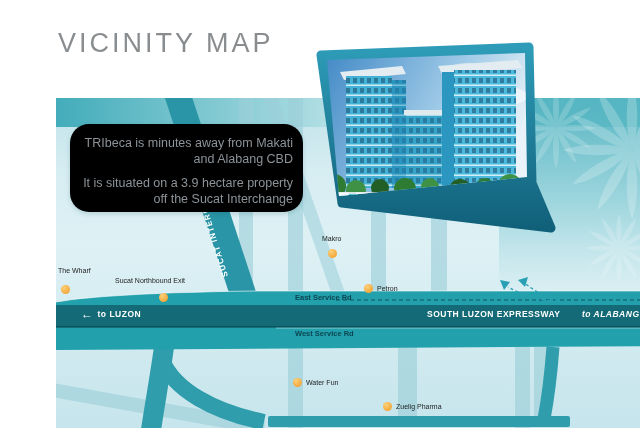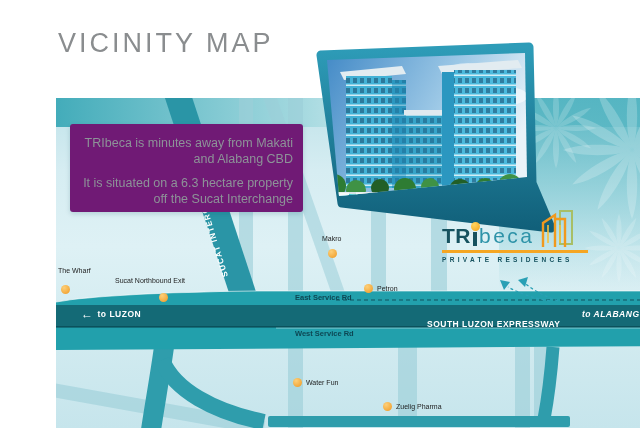--- a/index.html
+++ b/index.html
@@ -37,21 +37,21 @@
   .poi{position:absolute;}
   .poi-dot{
     position:absolute;left:0;top:0;width:9px;height:9px;border-radius:50%;
     background:radial-gradient(circle at 35% 30%,#fdcf78,#f3a93c 70%,#eb9c2e);
   }
   .poi-label{position:absolute;font-size:7px;color:#1c1c1c;white-space:nowrap;}
 
   
   .infobox{
     position:absolute;left:30px;top:124px;width:233px;height:88px;
-    background:#701a75;border-radius:3px;
+    background:#000000;border-radius:19px;
     box-shadow:0 2px 5px rgba(10,80,90,0.18);
     box-sizing:border-box;padding:11px 10px 0 10px;
   }
   .infobox p{
     margin:0 0 8px 0;text-align:right;
     font-size:12.5px;line-height:1.28;color:#8d9398;
   }
 
   
   .logo{position:absolute;left:402px;top:217px;width:150px;}
@@ -141,21 +141,21 @@
       <text transform="translate(172,178) rotate(-107)" font-size="8" font-weight="bold" fill="#ffffff" letter-spacing="1.2" font-family="Liberation Sans, sans-serif">SUCAT INTERCHANGE</text>
     </svg>
 
     <div class="mlabel road-side" style="left:220px;top:195px;">East Service Rd</div>
     <div class="mlabel road-side" style="left:220px;top:231px;">West Service Rd</div>
 
     <div class="mlabel road-white" style="left:6px;top:211px;">
       <span class="arrow-glyph">←</span>
       <span>to LUZON</span>
     </div>
-    <div class="mlabel road-white" style="left:352px;top:221px;text-align:center;">SOUTH LUZON EXPRESSWAY</div>
+    <div class="mlabel road-white" style="left:352px;top:211px;text-align:center;">SOUTH LUZON EXPRESSWAY</div>
     <div class="mlabel road-white" style="right:8px;top:211px;font-style:italic;">
       <span>to ALABANG</span>
       <span class="arrow-glyph">→</span>
     </div>
 
     <div class="poi" style="left:5px;top:187px;">
       <span class="poi-dot"></span>
       <span class="poi-label" style="left:-3px;top:-18px;">The Wharf</span>
     </div>
     <div class="poi" style="left:103px;top:195px;">
@@ -241,35 +241,17 @@
         <rect x="26" y="156.5" width="13" height="3.5"></rect>
         <rect x="46" y="156.5" width="13" height="3.5"></rect>
         <rect x="66" y="156.5" width="13" height="3.5"></rect>
         <rect x="86" y="156.5" width="13" height="3.5"></rect>
       </g>
     </g>
   </svg>
 
   <div class="infobox">
     <p>TRIbeca is minutes away from Makati and Alabang CBD</p>
-    <p>It is situated on a 6.3 hectare property off the Sucat Interchange</p>
+    <p>It is situated on a 3.9 hectare property off the Sucat Interchange</p>
   </div>
 
-  <div class="logo">
-    <div class="logo-row">
-      <span class="lg-tr">TR</span>
-      <span class="lg-i">
-        <span class="lg-dot"></span>
-      </span>
-      <span class="lg-beca">beca</span>
-      <svg class="logo-building" width="36" height="40" viewBox="0 0 36 40">
-        <rect x="21" y="2" width="12" height="33" fill="none" stroke="#a8bf66" stroke-width="2"></rect>
-        <path d="M4,38 L4,14 L16,6 L16,38" fill="none" stroke="#f0991e" stroke-width="2.4"></path>
-        <path d="M16,10 L26,10 L26,38" fill="none" stroke="#f0991e" stroke-width="2.4"></path>
-        <line x1="9" y1="16" x2="9" y2="34" stroke="#f6c23c" stroke-width="1.6"></line>
-        <line x1="21" y1="16" x2="21" y2="34" stroke="#f6c23c" stroke-width="1.6"></line>
-      </svg>
-    </div>
-    <div class="logo-rule"></div>
-    <div class="logo-tagline">PRIVATE RESIDENCES</div>
-  </div>
 
 </div>
 
 </body></html>

